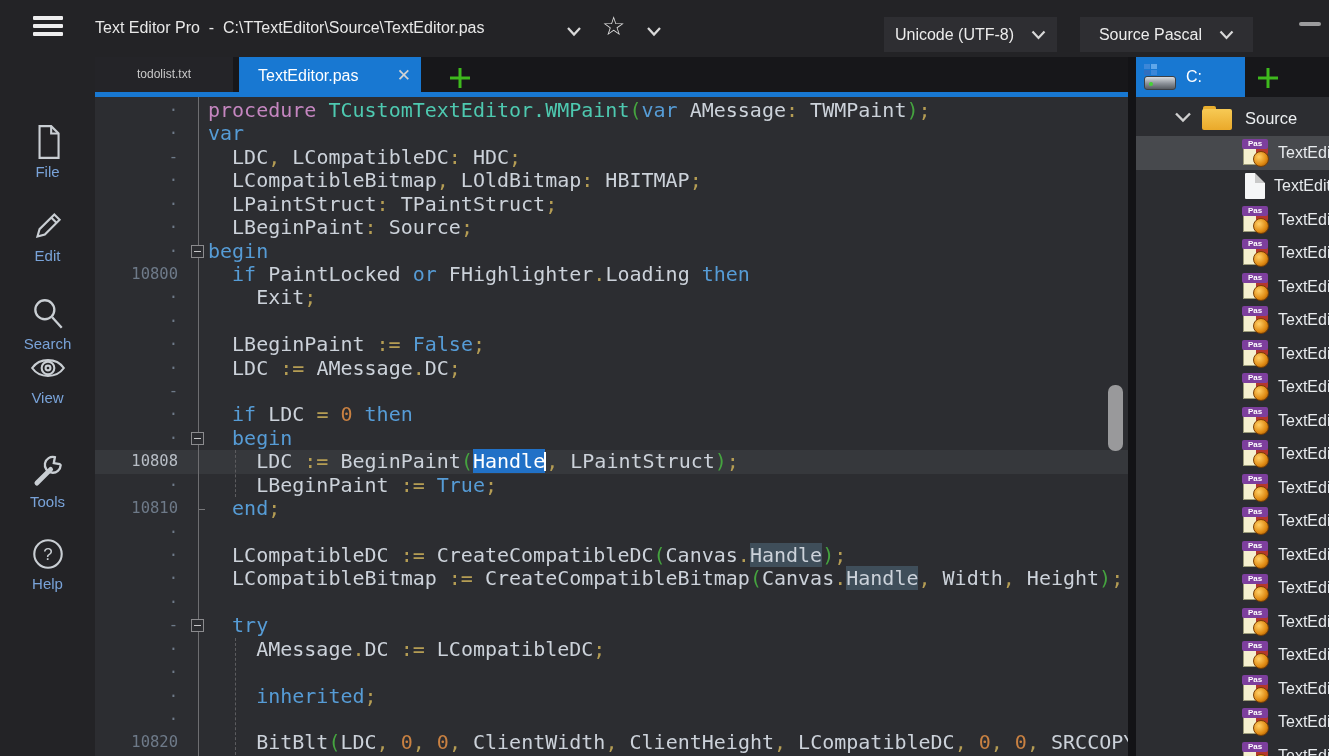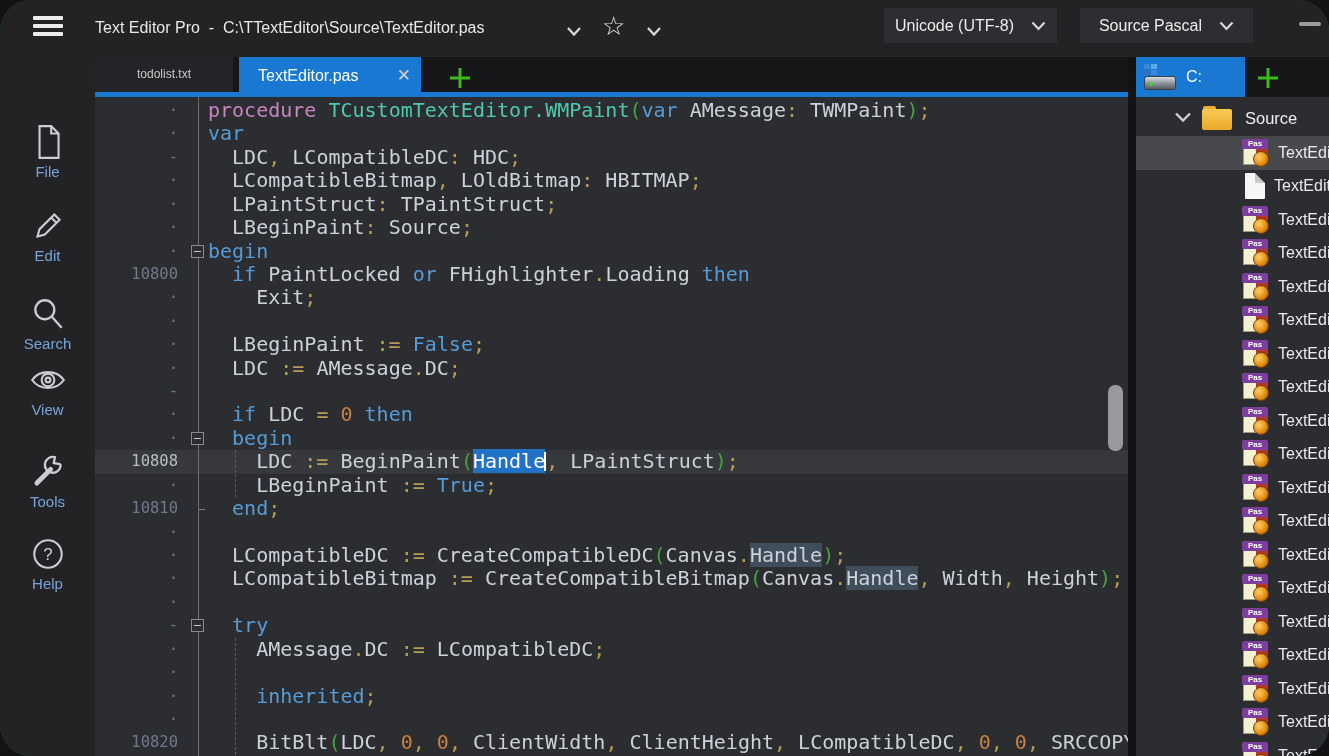--- a/index.html
+++ b/index.html
@@ -1,31 +1,31 @@
 <!DOCTYPE html>
 <html style="--accent: #1878d2; --green: #3eb91d; --kw: #569cd6; --pr: #c586c0; --ty: #4ec9b0; --idc: #ccd2da; --op: #b59d54; --pa: #45a33f; --nu: #c98142; --sel_bg: #2171c7; --match_bg: #3f4e5a;"><head>
 <meta charset="utf-8">
 <style>
   html,body{margin:0;padding:0;background:#131315;}
   *{box-sizing:border-box;}
   .app{position:relative;width:1329px;height:756px;overflow:hidden;
-       background:#14532d;font-family:"Liberation Sans",sans-serif;border-radius:31px;
+       background:#14532d;font-family:"Liberation Sans",sans-serif;
        -webkit-font-smoothing:antialiased;}
 
   
   .titlebar{position:absolute;left:0;top:0;width:1329px;height:57px;background:#232326;}
   .burger{position:absolute;left:33px;top:16px;width:30px;height:24px;cursor:pointer;}
   .burger i{display:block;height:3.5px;background:#ededee;margin-bottom:4.5px;border-radius:1px;}
   .apptitle{position:absolute;left:95px;top:0;height:55px;line-height:55px;
             font-size:16px;color:#e8e8e8;white-space:nowrap;}
   .chev{display:inline-block;}
   .tchev1{position:absolute;left:566px;top:23px;}
   .star{position:absolute;left:602px;top:11px;font-size:26px;color:#e3e3e3;line-height:30px;}
   .tchev2{position:absolute;left:646px;top:23px;}
-  .tb-btn{position:absolute;top:8px;height:35px;background:#2e2e32;color:#ececec;
+  .tb-btn{position:absolute;top:17px;height:35px;background:#2e2e32;color:#ececec;
           font-size:16px;display:flex;align-items:center;justify-content:center;gap:17px;}
   .enc-btn{left:884px;width:173px;}
   .syn-btn{left:1080px;width:173px;}
   .minbar{position:absolute;left:1299px;top:22px;width:22px;height:4px;background:#9c9c9e;border-radius:2px;}
 
   
   .sidebar{position:absolute;left:0;top:57px;width:95px;height:699px;background:#232326;}
   .side-item{position:absolute;left:0;width:95px;text-align:center;cursor:pointer;}
   .side-item svg{display:block;margin:0 auto;}
   .side-label{display:block;margin-top:2px;font-size:15px;color:#79a3d9;}
@@ -162,21 +162,21 @@
         </svg>
       <span class="side-label">Edit</span>
     </div>
     <div class="side-item" style="top:238px">
       <svg width="38" height="38" viewBox="0 0 36 36" fill="none" stroke="#c9ced3" stroke-width="2.2">
           <circle cx="15" cy="14" r="9"></circle>
           <path d="M22 21l9 10"></path>
         </svg>
       <span class="side-label">Search</span>
     </div>
-    <div class="side-item" style="top:304px">
+    <div class="side-item" style="top:292px">
       <svg width="38" height="38" viewBox="0 0 36 36" fill="none" stroke="#c9ced3" stroke-width="2">
           <path d="M3 18C10 8 26 8 33 18 26 28 10 28 3 18z"></path>
           <circle cx="18" cy="18" r="6"></circle>
           <circle cx="18" cy="18" r="2.3"></circle>
         </svg>
       <span class="side-label">View</span>
     </div>
     <div class="side-item" style="top:396px">
       <svg width="38" height="38" viewBox="0 0 36 36" fill="none" stroke="#c9ced3" stroke-width="2.2">
           <path d="M30 11.5A7.5 7.5 0 1 1 24.5 4l-1 5.5 5.5 1z"></path>

